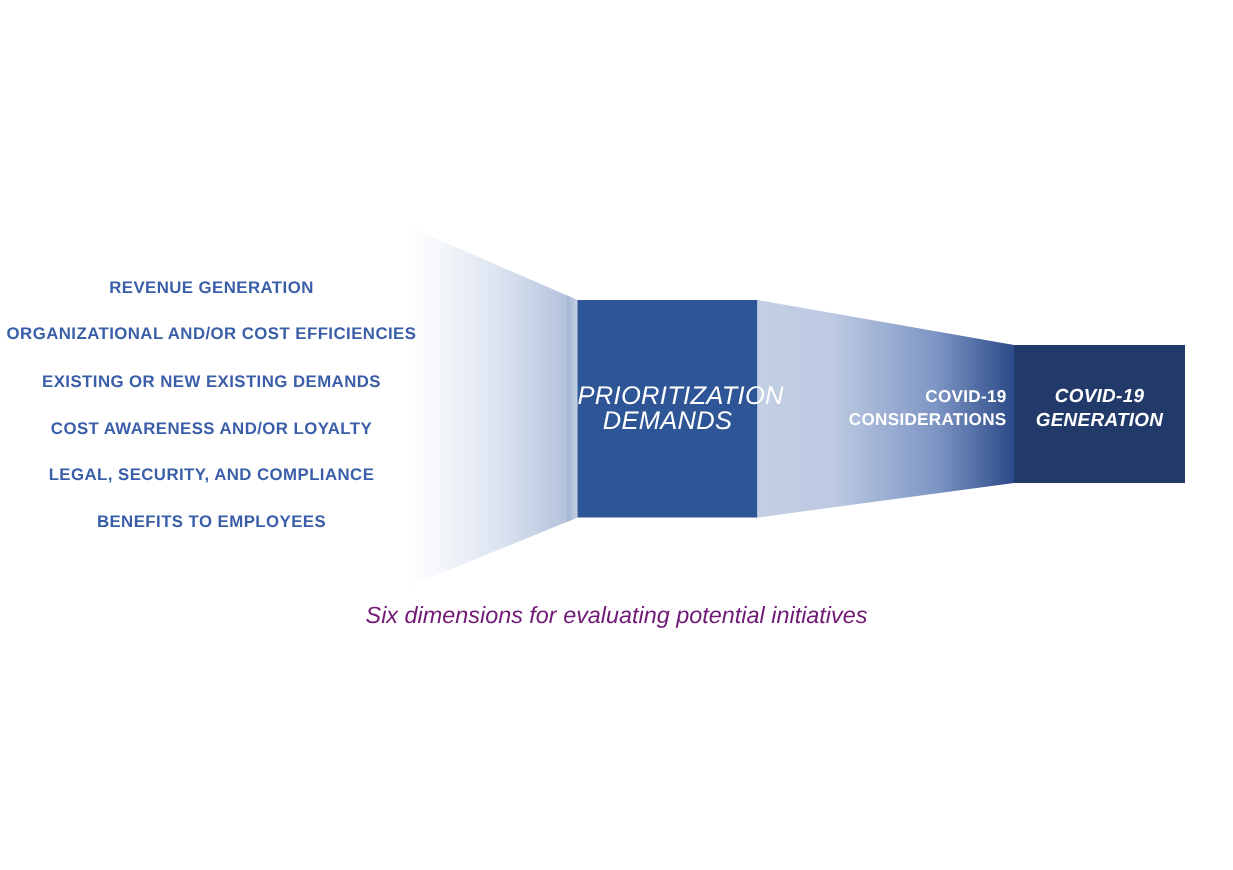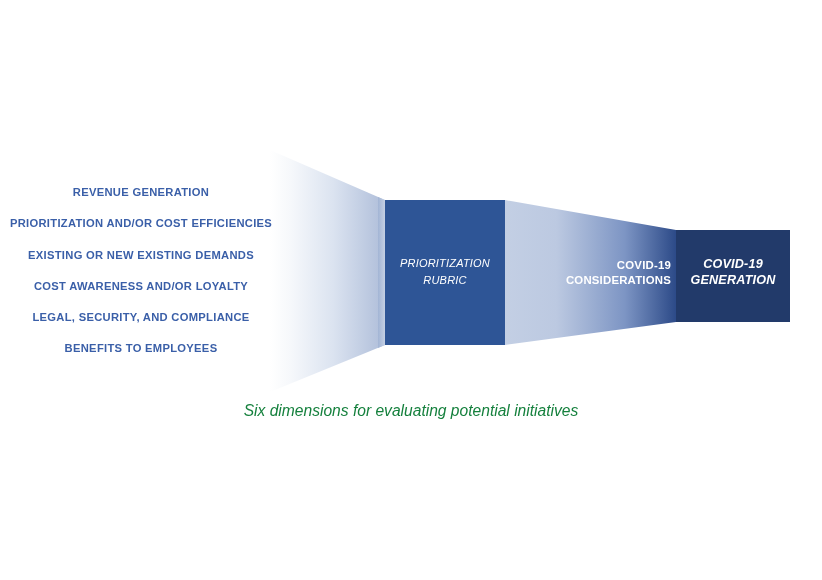--- a/index.html
+++ b/index.html
@@ -42,21 +42,21 @@
     position: absolute;
     text-align: center;
     color: #ffffff;
     font-family: "Liberation Sans", sans-serif;
   }
   .stage-text .line { display: block; }
   #rubric-text {
     left: 385px;
     top: 255px;
     width: 120px;
-    font-size: 11px;
+    font-size: 17px;
     font-style: italic;
     line-height: 17px;
     letter-spacing: 0.2px;
   }
   #considerations-text {
     left: 541px;
     top: 258px;
     width: 130px;
     font-size: 11.4px;
     font-weight: bold;
@@ -76,21 +76,21 @@
   }
   #caption {
     position: absolute;
     left: 0;
     top: 402px;
     width: 822px;
     text-align: center;
     font-family: "Liberation Sans", sans-serif;
     font-size: 15.6px;
     font-style: italic;
-    color: #15803d;
+    color: #701a75;
   }
 </style>
 </head>
 <body>
 
 <svg id="diagram" viewBox="0 0 822 580" xmlns="http://www.w3.org/2000/svg">
   <defs>
     <linearGradient id="gradIntake" x1="0" y1="0" x2="1" y2="0">
       <stop offset="0" stop-color="#ffffff"></stop>
       <stop offset="0.18" stop-color="#f6f8fb"></stop>
@@ -115,30 +115,30 @@
 
   <rect x="385" y="200" width="120" height="145" fill="#2e5596"></rect>
 
   <polygon points="505,200 676,230 676,322 505,345" fill="url(#gradMiddle)"></polygon>
 
   <rect x="676" y="230" width="114" height="92" fill="#223a6a"></rect>
 </svg>
 
 <div class="dimension-labels">
   <div class="dimension-label">REVENUE GENERATION</div>
-  <div class="dimension-label">PRIORITIZATION AND/OR COST EFFICIENCIES</div>
+  <div class="dimension-label">ORGANIZATIONAL AND/OR COST EFFICIENCIES</div>
   <div class="dimension-label">EXISTING OR NEW EXISTING DEMANDS</div>
   <div class="dimension-label">COST AWARENESS AND/OR LOYALTY</div>
   <div class="dimension-label">LEGAL, SECURITY, AND COMPLIANCE</div>
   <div class="dimension-label">BENEFITS TO EMPLOYEES</div>
 </div>
 
 <div class="stage-text" id="rubric-text">
   <span class="line">PRIORITIZATION</span>
-  <span class="line">RUBRIC</span>
+  <span class="line">DEMANDS</span>
 </div>
 
 <div class="stage-text" id="considerations-text">
   <span class="line">COVID-19</span>
   <span class="line">CONSIDERATIONS</span>
 </div>
 
 <div class="stage-text" id="priorities-text">
   <span class="line">COVID-19</span>
   <span class="line">GENERATION</span>

